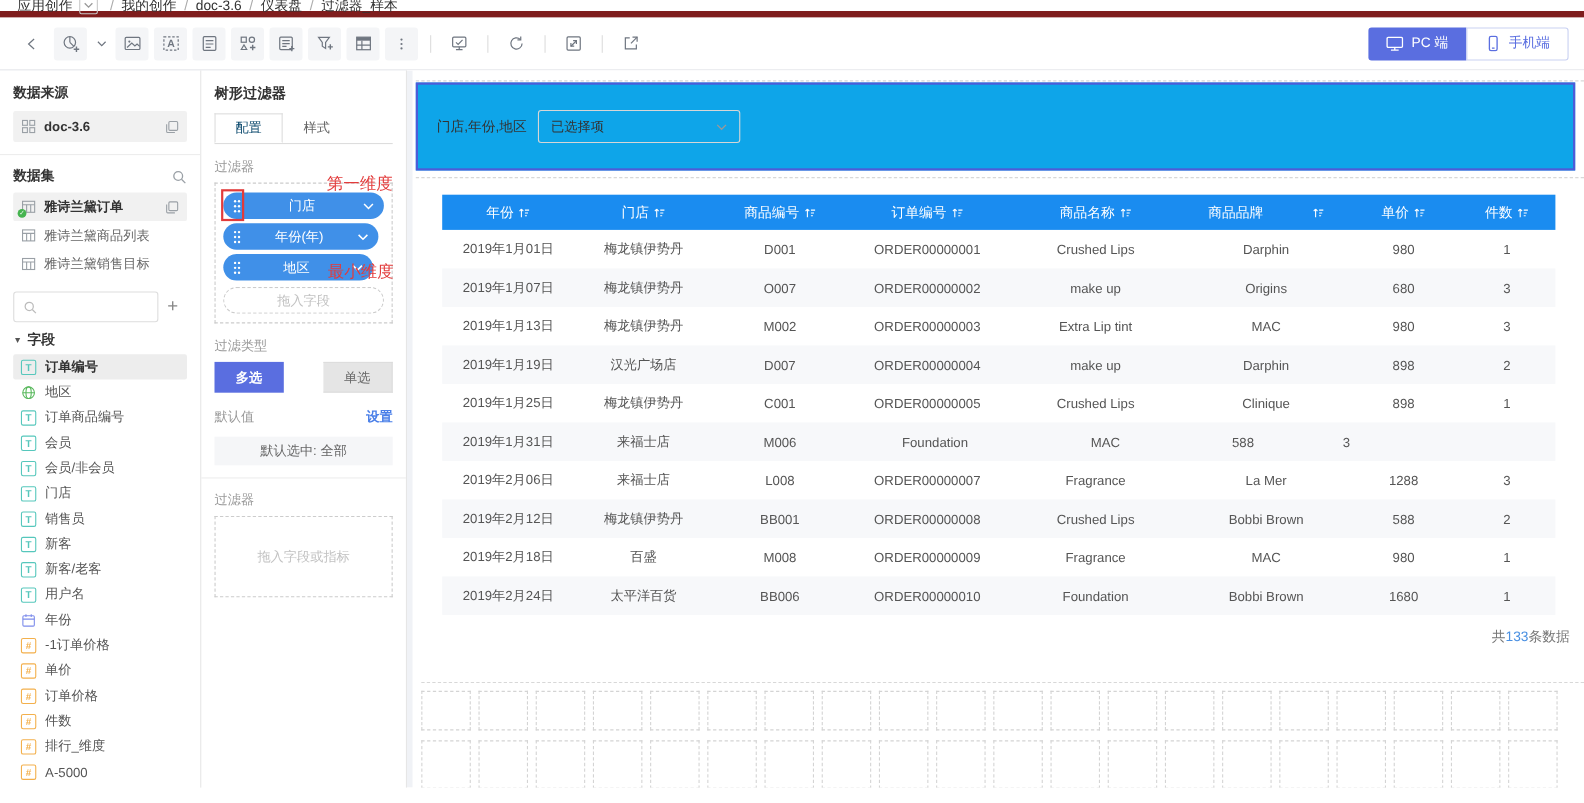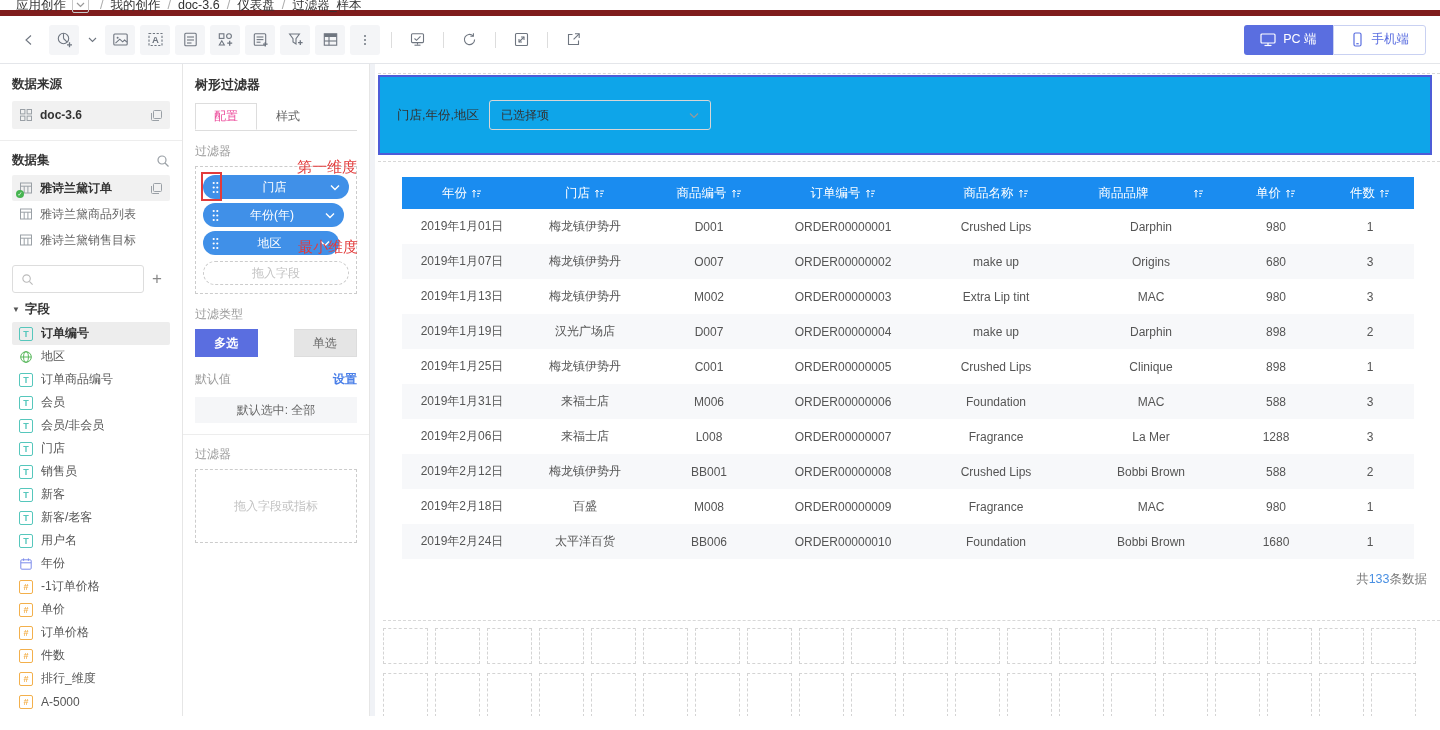--- a/index.html
+++ b/index.html
@@ -66,21 +66,21 @@
   .fi-text { border:1px solid #56c7bc; color:#56c7bc; }
   .fi-num  { border:1px solid #f3b04c; color:#f3b04c; }
   .fl { white-space:nowrap; overflow:hidden; }
 
   
   .panel { width:187px; flex-shrink:0; border-right:1px solid #e6e6e6; padding:12px; position:relative; }
   .panel-title { font-weight:bold; font-size:13px; }
   .tabs { display:flex; margin-top:9px; border-bottom:1px solid #ddd; }
   .tab { width:62px; height:27px; display:flex; align-items:center; justify-content:center; color:#666; }
   .tab.active { border:1px solid #ddd; border-bottom:1px solid #fff; margin-bottom:-1px;
-    background:#fff; color:#ec4899; }
+    background:#fff; color:#0c4a6e; }
   .lbl { color:#999; margin:12px 0 6px; }
   .pill-zone { border:1px dashed #ccc; padding:8px 7px; display:flex; flex-direction:column;
     gap:4px; position:relative; }
   .pill { height:24px; background:#4090e8; border-radius:12px; color:#fff;
     display:flex; align-items:center; padding:0 9px; position:relative; }
   .pill-label { flex:1; text-align:center; font-size:12px; }
   .pill-ph { height:24px; border:1px dashed #ccc; border-radius:12px; color:#c2c2c2;
     display:flex; align-items:center; justify-content:center; margin-top:2px; }
   .red-rect { position:absolute; left:-2px; top:-3px; width:21px; height:29px;
     border:2px solid #e23b3b; pointer-events:none; }
@@ -103,21 +103,21 @@
   
   .canvas { flex:1; position:relative; background:#fff; overflow:hidden; }
   .gutter { position:absolute; left:0; top:0; bottom:0; width:5px; background:#f0f2f6; }
   .hdash { position:absolute; border-top:1px dashed #d8d8d8; }
   .hdash0 { left:8px; right:0; top:9px; }
   .hdash1 { left:8px; right:0; top:97px; }
   .hdash2 { left:13px; right:0; top:556px; }
   .filter-card { position:absolute; left:8px; top:11px; width:1054px; height:80px;
     border:2px solid #4d5cd8; background:#0ea5e9; display:flex; align-items:center; padding-left:17px; }
   .fc-label { color:#333; font-size:12.5px; }
-  .fc-select { width:222px; height:30px; border:1px solid #d6d6d6; border-radius:3px;
+  .fc-select { width:184px; height:30px; border:1px solid #d6d6d6; border-radius:3px;
     margin-left:10px; display:flex; align-items:center; padding:0 11px; color:#333; }
   .fc-chevron { margin-left:auto; display:flex; }
   .table-wrap { position:absolute; left:32px; top:113px; width:1012px; }
   .thead { display:flex; background:#1a8cf0; height:32px; }
   .th { color:#fff; font-size:12.5px; display:flex; align-items:center; justify-content:center;
     gap:4px; flex-shrink:0; }
   .tr { display:flex; height:35px; }
   .tr.alt { background:#f7f8fa; }
   .td { display:flex; align-items:center; justify-content:center; color:#555;
     font-size:12px; flex-shrink:0; }
@@ -656,21 +656,20 @@
             <div class="td" style="width: 146px;">ORDER00000005</div>
             <div class="td" style="width: 160px;">Crushed Lips</div>
             <div class="td" style="width: 150px;">Clinique</div>
             <div class="td" style="width: 100px;">898</div>
             <div class="td" style="width: 88px;">1</div>
           </div>
           <div class="tr alt">
             <div class="td" style="width: 120px;">2019年1月31日</div>
             <div class="td" style="width: 126px;">来福士店</div>
             <div class="td" style="width: 122px;">M006</div>
-            <div class="td" style="width: 146px;">ORDER00000006</div>
             <div class="td" style="width: 160px;">Foundation</div>
             <div class="td" style="width: 150px;">MAC</div>
             <div class="td" style="width: 100px;">588</div>
             <div class="td" style="width: 88px;">3</div>
           </div>
           <div class="tr">
             <div class="td" style="width: 120px;">2019年2月06日</div>
             <div class="td" style="width: 126px;">来福士店</div>
             <div class="td" style="width: 122px;">L008</div>
             <div class="td" style="width: 146px;">ORDER00000007</div>

